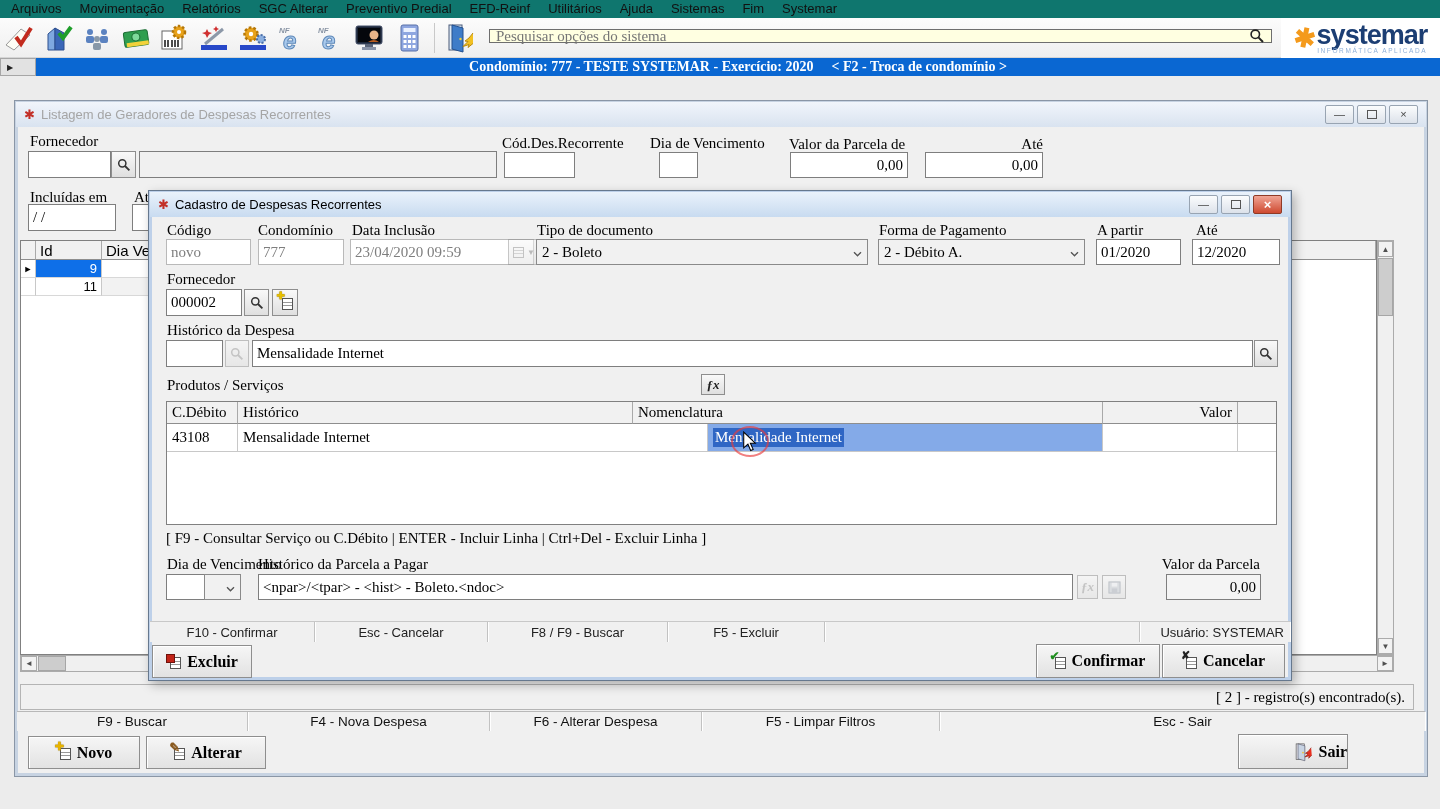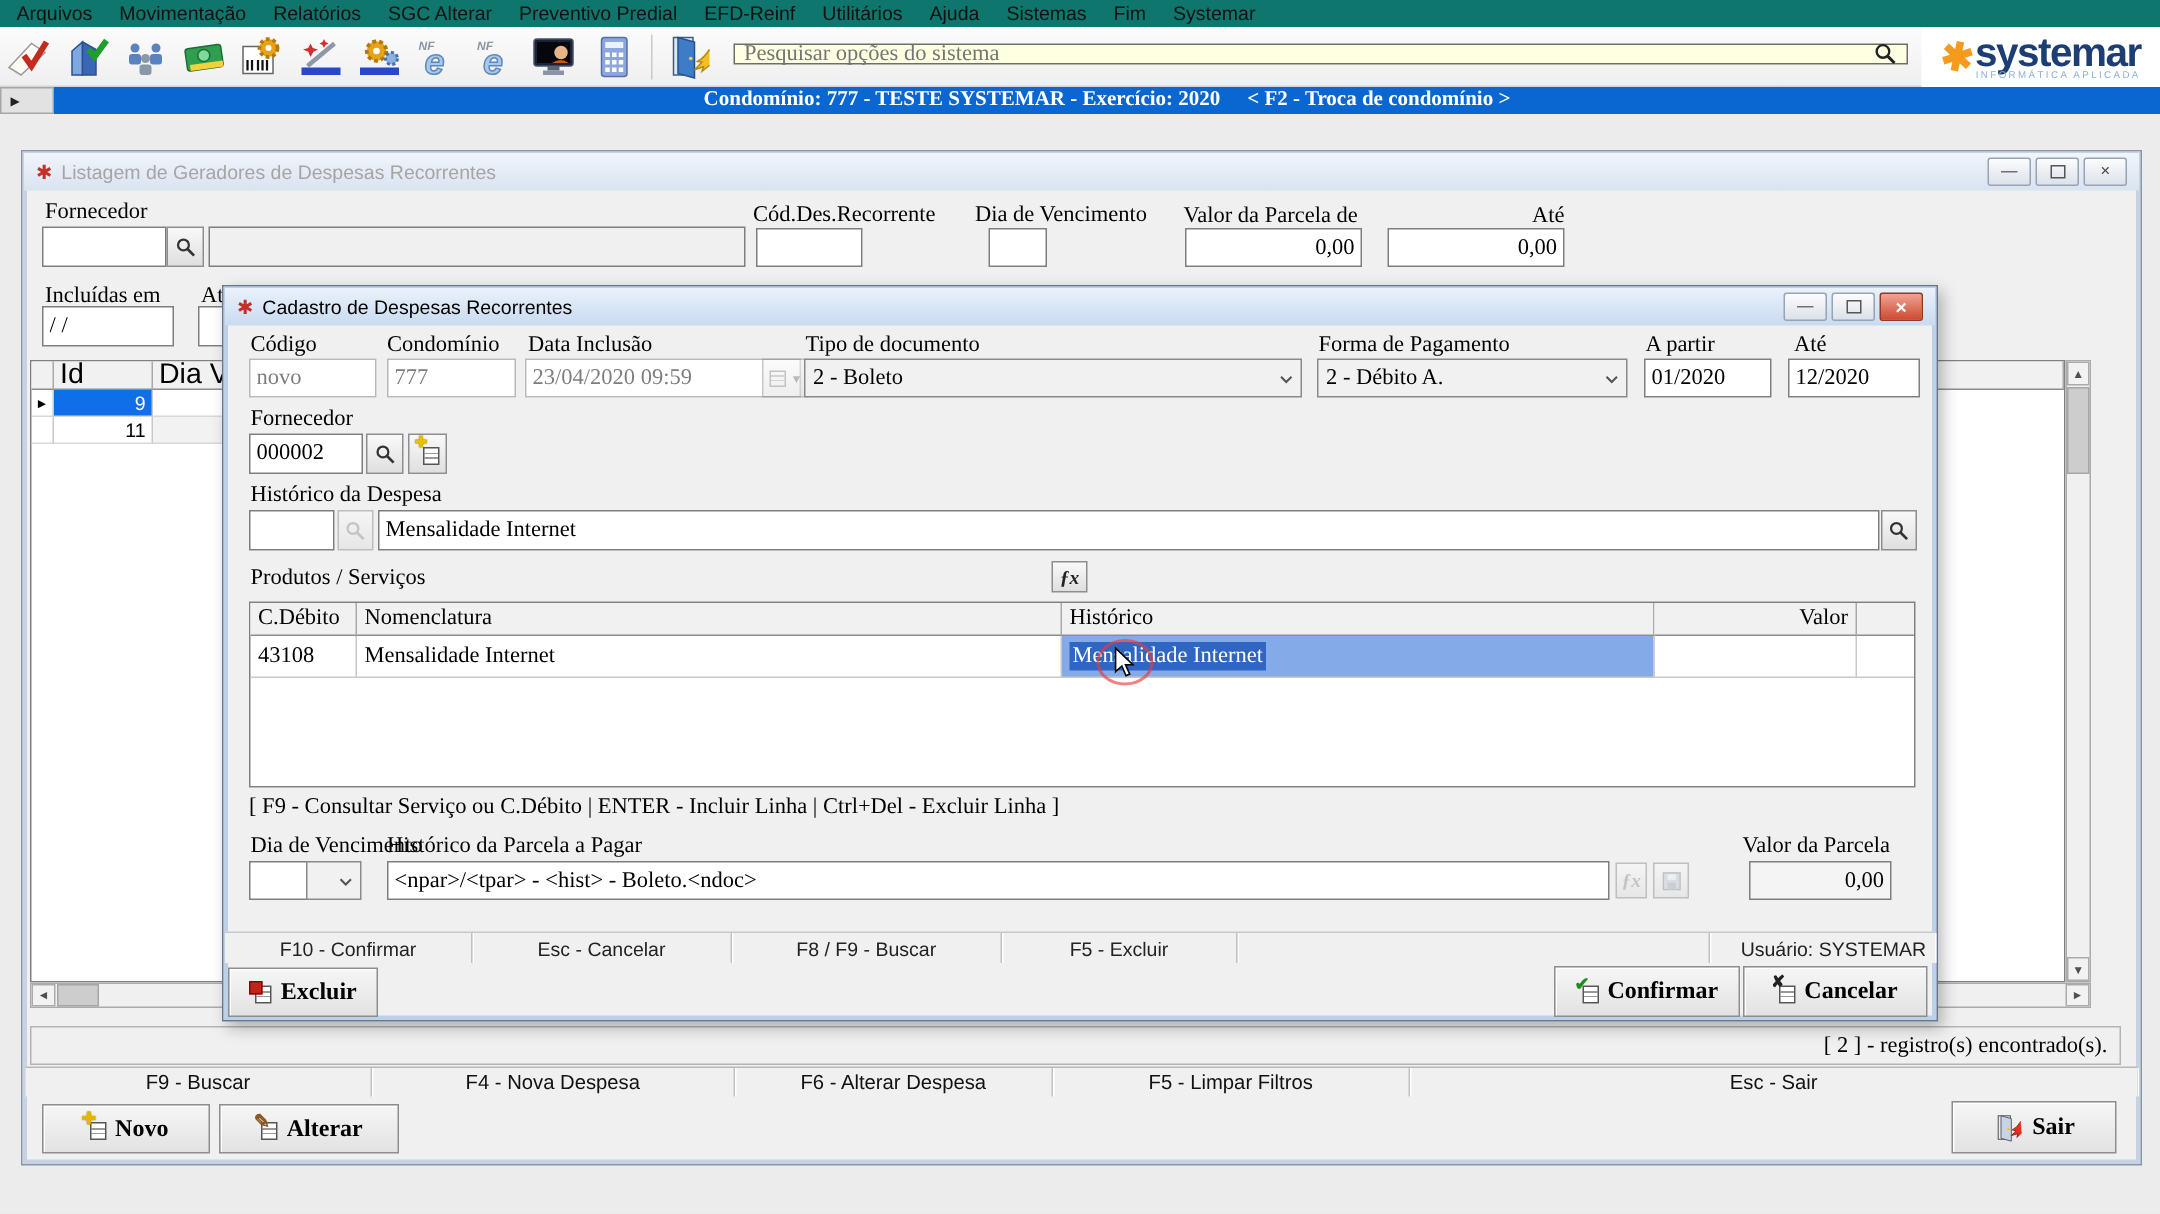--- a/index.html
+++ b/index.html
@@ -44,21 +44,21 @@
   .tbtn{position:absolute;box-sizing:border-box;border:1px solid #8E8E8E;background:linear-gradient(#F9F9F9,#DFDFDF);display:flex;align-items:center;justify-content:center;cursor:default;}
   .tbtn.dis{opacity:.5;}
   .combo{position:absolute;box-sizing:border-box;background:#F1F1F1;border:1px solid #8A8A8A;font:15px "Liberation Serif",serif;padding:0 18px 0 5px;display:flex;align-items:center;color:#000;}
   .combo .chev{position:absolute;right:5px;top:50%;transform:translateY(-46%);}
   .fx{font:italic bold 13px "Liberation Serif",serif;color:#222;}
   .pushbtn{position:absolute;box-sizing:border-box;border:1px solid #8E8E8E;background:linear-gradient(#F6F6F6,#E2E2E2);box-shadow:inset 1px 1px 0 #FFF;display:flex;align-items:center;justify-content:center;gap:6px;font:bold 16px "Liberation Serif",serif;color:#000;cursor:default;}
   .mini-ic{position:relative;width:15px;height:15px;flex:0 0 15px;}
   .mini-ic .formsq{position:absolute;right:0;bottom:0;width:9px;height:10px;border:1px solid #555;background:#FFF;background-image:linear-gradient(#0000 3px,#999 3px,#999 4px,#0000 4px,#0000 6px,#999 6px,#999 7px,#0000 7px);}
   .mini-ic .gl{position:absolute;left:-1px;top:-4px;font-size:11px;font-weight:bold;line-height:1;}
   
-  .hdrcell{box-sizing:border-box;background:#F1F1F1;border-right:1px solid #A9A9A9;border-bottom:1px solid #8E8E8E;font-size:19px;display:flex;align-items:center;padding:0 4px;}
+  .hdrcell{box-sizing:border-box;background:#F1F1F1;border-right:1px solid #A9A9A9;border-bottom:1px solid #8E8E8E;font-size:15px;display:flex;align-items:center;padding:0 4px;}
   .gcell{box-sizing:border-box;border-right:1px solid #C8C8C8;border-bottom:1px solid #D8D8D8;font-size:13px;display:flex;align-items:center;padding:0 4px;}
   .scroll{position:absolute;background:#F0F0F0;border:1px solid #ABABAB;box-sizing:border-box;}
   .sbtn{position:absolute;background:#F2F2F2;border:1px solid #ABABAB;box-sizing:border-box;display:flex;align-items:center;justify-content:center;font-size:8px;color:#505050;}
   .sthumb{position:absolute;background:#CDCDCD;border:1px solid #A6A6A6;box-sizing:border-box;}
   
   .statusstrip{position:absolute;box-sizing:border-box;border:1px solid #B4B4B4;background:#F0F0F0;display:flex;align-items:center;justify-content:flex-end;font:15px "Liberation Serif",serif;padding-right:8px;}
   .keybar{position:absolute;box-sizing:border-box;border-top:1px solid #B8B8B8;background:#F0F0F0;display:flex;font-size:13.5px;color:#111;}
   .keycell{box-sizing:border-box;display:flex;align-items:center;justify-content:center;border-right:1px solid #C2C2C2;box-shadow:1px 0 0 #FFF;}
   .msb{position:absolute;box-sizing:border-box;border-top:1px solid #C8C8C8;background:#F0F0F0;display:flex;align-items:center;font-size:13px;color:#222;}
   .msbcell{box-sizing:border-box;display:flex;align-items:center;justify-content:center;border-right:1px solid #C2C2C2;box-shadow:1px 0 0 #FFF;height:100%;}
@@ -312,21 +312,21 @@
       </span>
     <span>Novo</span>
   </div>
   <div class="pushbtn" style="left:146px;top:736px;width:120px;height:33px;">
     <span class="mini-ic">
         <span class="formsq"></span>
         <span class="gl" style="color:#8A5A20;font-size:13px;">✎</span>
       </span>
     <span>Alterar</span>
   </div>
-  <div class="pushbtn" style="left:1301px;top:734px;width:110px;height:35px;">
+  <div class="pushbtn" style="left:1238px;top:734px;width:110px;height:35px;justify-content:flex-end;">
     <span style="display:flex;">
       <svg width="20" height="20" viewBox="0 0 32 30">
           <rect x="5" y="2" width="13" height="25" fill="#ECECF2" stroke="#444"></rect>
           <polygon points="8,2 19,5 19,29 8,26" fill="#C8D4E4" stroke="#556"></polygon>
           <path d="M29 8 q-4 7 -9 9 l4 1 -5 5 7 -2 -1 4 5 -5" fill="#E83020" stroke="#8A1A10" stroke-width="1"></path>
           <circle cx="16" cy="16" r="1.3" fill="#F2C020"></circle>
         </svg>
     </span>
     <span>Sair</span>
   </div>
@@ -408,22 +408,22 @@
 
     <span class="lbl" style="left:167px;top:377px;">Produtos / Serviços</span>
     <span class="tbtn" style="left:701px;top:374px;width:24px;height:21px;pointer-events:auto;">
         <span class="fx">ƒx</span>
       </span>
     <span class="lbl" style="left:731px;top:377px;"></span>
 
     <div class="abs" style="left:166px;top:401px;width:1111px;height:124px;background:#FFF;border:1px solid #808080;pointer-events:auto;">
       <div style="display:flex;height:22px;">
         <span class="mth" style="width:71px;">C.Débito</span>
+        <span class="mth" style="width:395px;">Histórico</span>
         <span class="mth" style="width:470px;">Nomenclatura</span>
-        <span class="mth" style="width:395px;">Histórico</span>
         <span class="mth" style="width:135px;justify-content:flex-end;">Valor</span>
         <span class="mth" style="flex:1;border-right:none;"></span>
       </div>
       <div style="display:flex;height:28px;">
         <span class="mtc" style="width:71px;">43108</span>
         <span class="mtc" style="width:470px;">Mensalidade Internet</span>
         <span class="mtc selcell" style="width:395px;">
             <span class="seltext">Mensalidade Internet</span>
           </span>
         <span class="mtc" style="width:135px;"></span>

